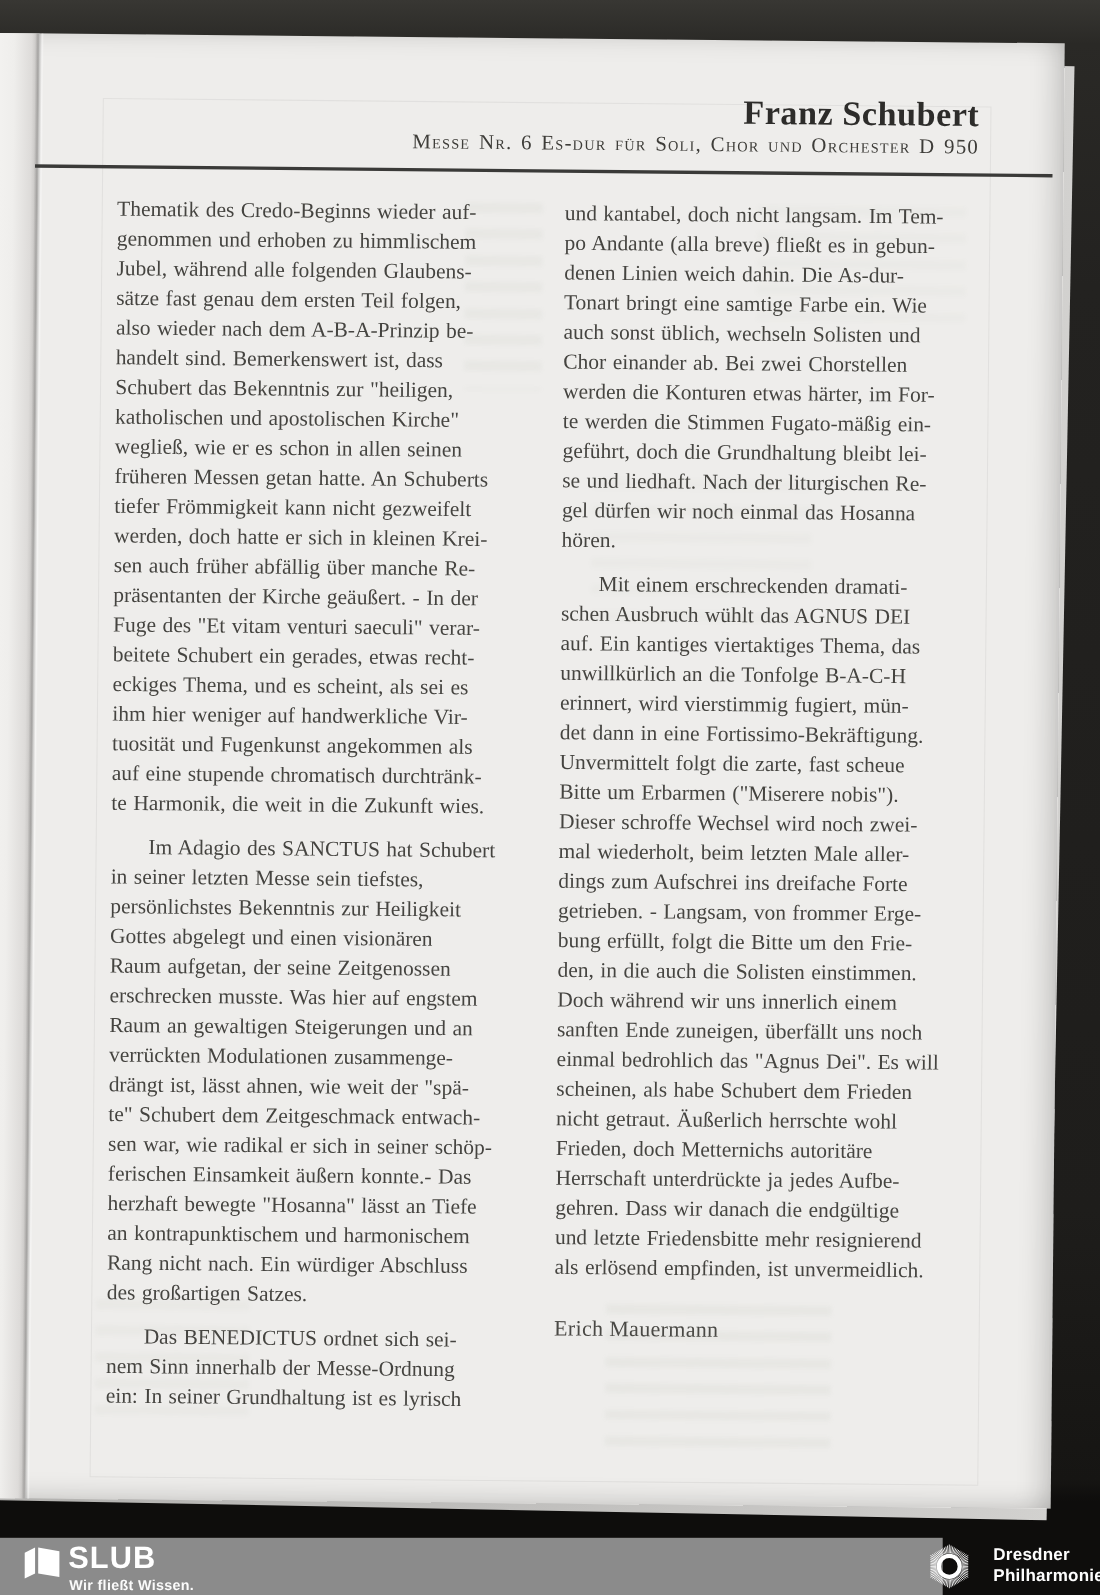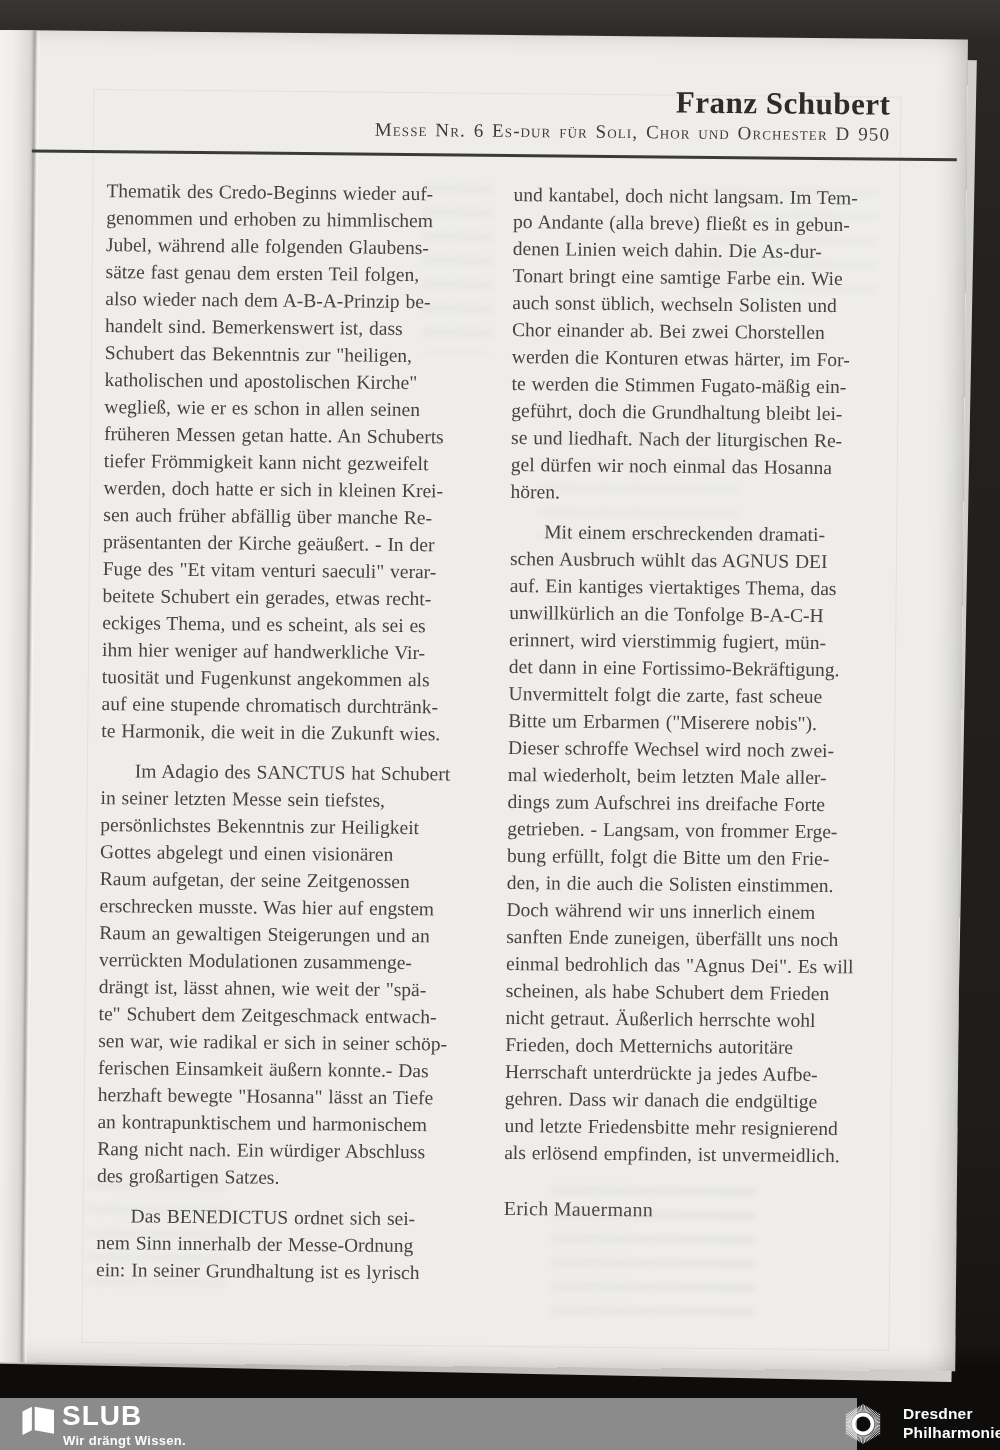--- a/index.html
+++ b/index.html
@@ -190,21 +190,21 @@
 </div>
 
 <div class="footer">
   <div class="slub-book">
     <svg width="36" height="32" viewBox="0 0 38 34">
       <path d="M2.5 8 L12.5 3 L12.5 28 L2.5 33 Z" fill="#ffffff"></path>
       <path d="M15.5 3 L36 6.5 L36 31.5 L15.5 28 Z" fill="#ffffff"></path>
     </svg>
   </div>
   <div class="slub-wordmark">SLUB</div>
-  <div class="slub-tagline">Wir drängt Wissen.</div>
+  <div class="slub-tagline">Wir fließt Wissen.</div>
 
   <div class="phil-logo">
     <svg id="phil-logo-svg" width="44" height="44" viewBox="-22 -22 44 44">
       <circle r="9.5" fill="none" stroke="#ffffff" stroke-width="3.8"></circle>
     <line x1="11.80" y1="0.00" x2="17.20" y2="0.00" stroke="#ffffff" stroke-width="0.8"></line>
         <line x1="11.76" y1="1.03" x2="17.20" y2="1.50" stroke="#ffffff" stroke-width="0.8"></line>
         <line x1="11.62" y1="2.05" x2="17.20" y2="3.03" stroke="#ffffff" stroke-width="0.8"></line>
         <line x1="11.40" y1="3.05" x2="17.20" y2="4.61" stroke="#ffffff" stroke-width="0.8"></line>
         <line x1="11.09" y1="4.04" x2="17.20" y2="6.26" stroke="#ffffff" stroke-width="0.8"></line>
         <line x1="10.69" y1="4.99" x2="17.20" y2="8.02" stroke="#ffffff" stroke-width="0.8"></line>

